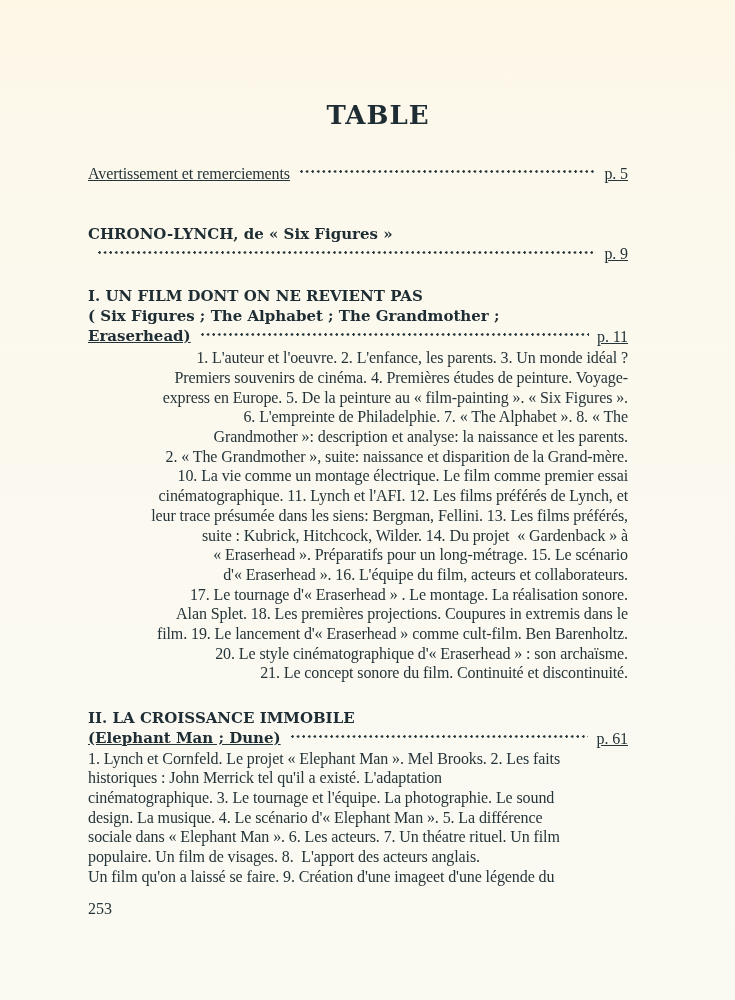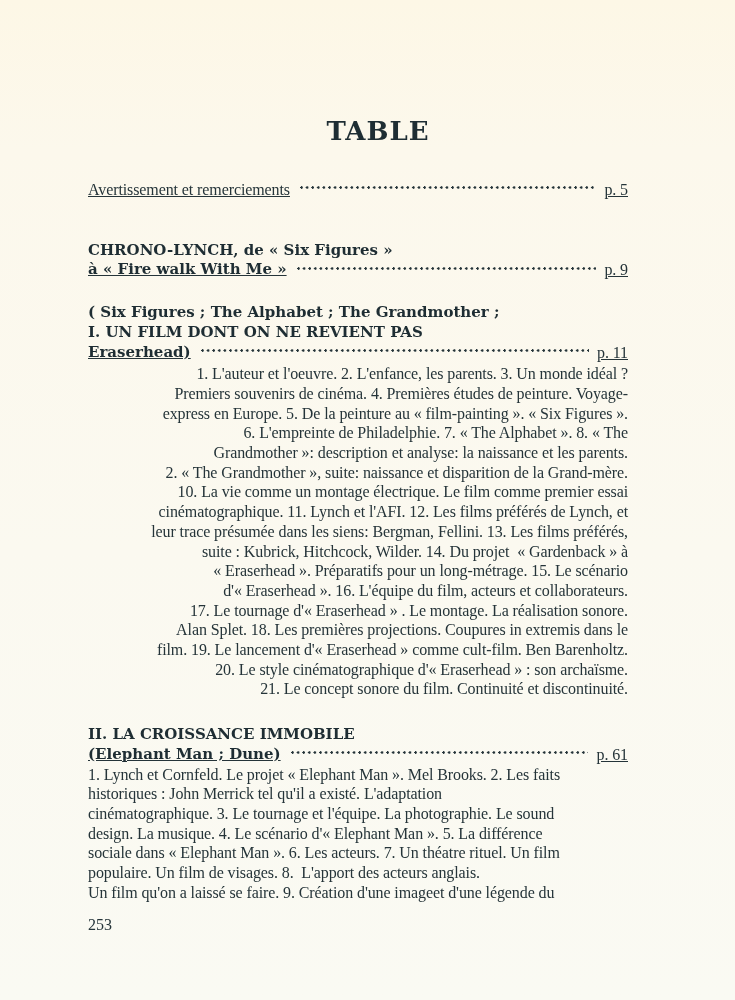--- a/index.html
+++ b/index.html
@@ -8,22 +8,21 @@
     font-family: "Liberation Serif", "DejaVu Serif", serif;
   }
   .page {
     position: relative;
     width: 735px; height: 1000px;
     overflow: hidden;
     background: linear-gradient(180deg, #fdf7e6 0%, #fcf8ec 15%, #fbf9f0 55%, #fafaf3 100%);
     color: #253439;
   }
   .content {
-    padding: 68px 107px 0 88px;
-    margin-top: 48px;
+    padding: 100px 107px 0 88px;
   }
   .title {
     margin: 0;
     height: 30px;
     line-height: 30px;
     font-size: 26px;
     font-weight: bold;
     font-family: "DejaVu Serif", "Liberation Serif", serif;
     letter-spacing: 1px;
     text-align: center;
@@ -81,29 +80,28 @@
 
     <div class="row leader-row entry-avert">
       <span class="label">Avertissement et remerciements</span>
       <span class="dots"></span>
       <span class="pageref">p. 5</span>
     </div>
 
     <div class="chrono">
       <div class="row b">CHRONO-LYNCH, de « Six Figures »</div>
       <div class="row leader-row">
-        <span class="label b">à « Fire walk With Me »</span>
         <span class="dots"></span>
         <span class="pageref">p. 9</span>
       </div>
     </div>
 
     <div class="sec1">
+      <div class="row b">I. UN FILM DONT ON NE REVIENT PAS</div>
       <div class="row b">( Six Figures ; The Alphabet ; The Grandmother ;</div>
-      <div class="row b">I. UN FILM DONT ON NE REVIENT PAS</div>
       <div class="row leader-row">
         <span class="label b">Eraserhead)</span>
         <span class="dots"></span>
         <span class="pageref">p. 11</span>
       </div>
       <div class="body">
         <div class="row">1. L'auteur et l'oeuvre. 2. L'enfance, les parents. 3. Un monde idéal ?</div>
         <div class="row">Premiers souvenirs de cinéma. 4. Premières études de peinture. Voyage-</div>
         <div class="row">express en Europe. 5. De la peinture au « film-painting ». « Six Figures ».</div>
         <div class="row">6. L'empreinte de Philadelphie. 7. « The Alphabet ». 8. « The</div>

